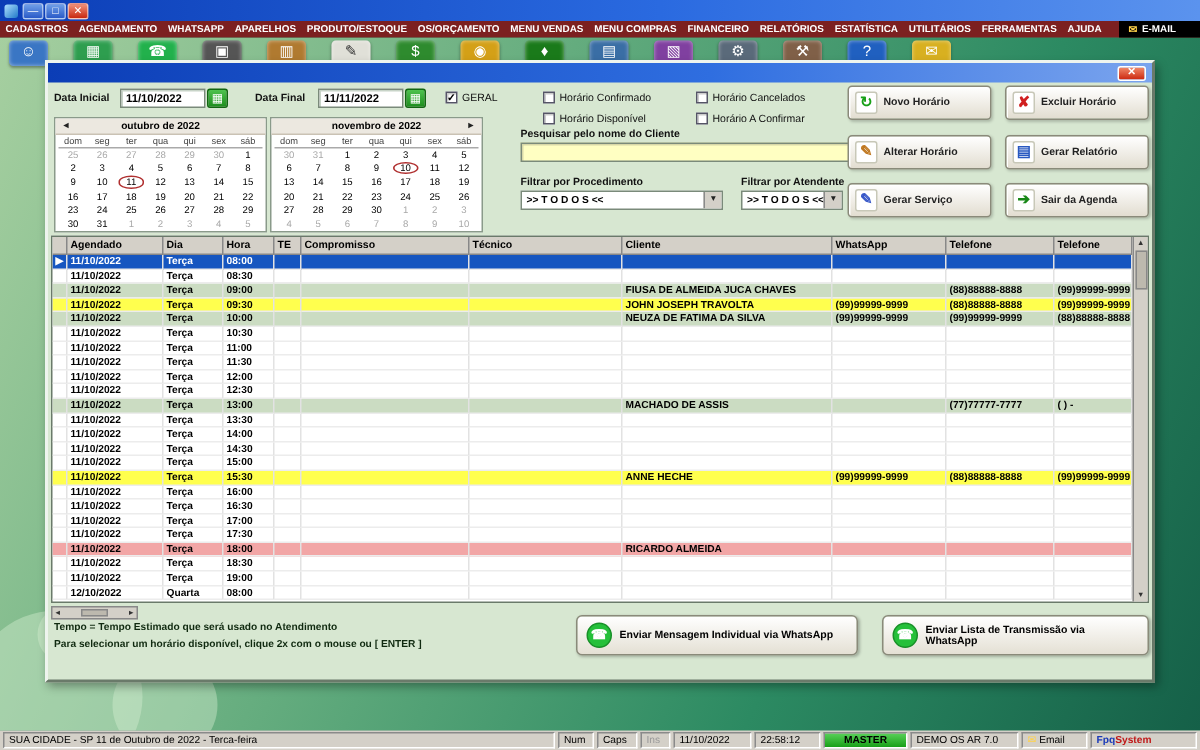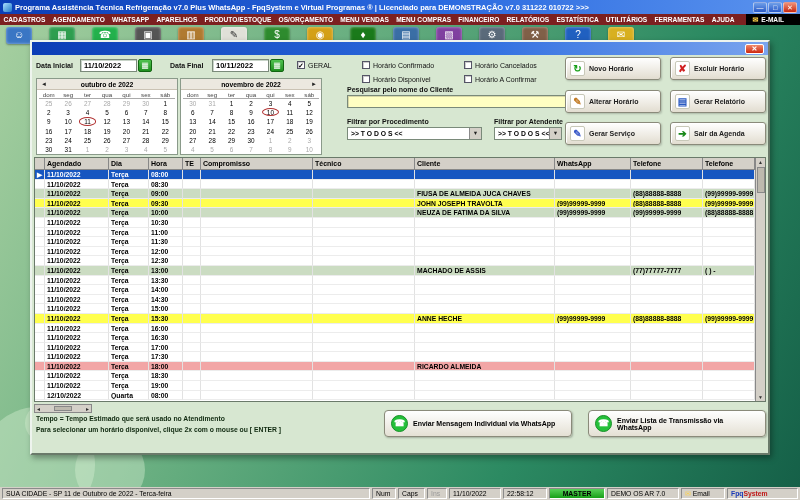--- a/index.html
+++ b/index.html
@@ -82,21 +82,20 @@
 .spanel{height:11px;border:1px solid;border-color:#8a8a8a #fff #fff #8a8a8a;line-height:9px;padding:0 3px;white-space:nowrap;overflow:hidden;flex:none}
 .spanel.dim{color:#999}
 .spanel.master{background:linear-gradient(#58d058,#18a018);font-weight:bold;text-align:center;min-width:56px}
 .brand-f{color:#1a3ab8;font-weight:bold}.brand-s{color:#c01818;font-weight:bold}
 </style>
 </head>
 <body>
 
 <div class="titlebar">
   <span class="appicon"></span>
-  <span class="ttext">Programa Assistência Técnica Refrigeração v7.0 Plus WhatsApp  -  FpqSystem e Virtual Programas ®  |  Licenciado para   DEMONSTRAÇÃO v7.0 311222 010722 &gt;&gt;&gt;</span>
   <span class="winbtns">
     <span class="wbtn">—</span>
     <span class="wbtn">□</span>
     <span class="wbtn close">✕</span>
   </span>
 </div>
 
 <div class="menubar">
   <span class="menuitems">
       <span class="mitem">CADASTROS</span>
@@ -146,21 +145,21 @@
     <div class="dtitle">
       <span class="dclose">✕</span>
     </div>
     <div class="dbody">
 
       <span class="lab" style="left:4px;top:7px">Data Inicial</span>
       <span class="datefield" style="left:48px;top:4px;width:57px">11/10/2022</span>
       <span class="calbtn" style="left:106px;top:4px">▦</span>
 
       <span class="lab" style="left:138px;top:7px">Data Final</span>
-      <span class="datefield" style="left:180px;top:4px;width:57px">10/11/2022</span>
+      <span class="datefield" style="left:180px;top:4px;width:57px">11/11/2022</span>
       <span class="calbtn" style="left:238px;top:4px">▦</span>
 
       <div>
           <label class="cb" style="left: 265px; top: 6px;">
             <span class="cbbox">✓</span>
             <span class="cblab">GERAL</span>
           </label>
           <label class="cb" style="left: 330px; top: 6px;">
             <span class="cbbox"></span>
             <span class="cblab">Horário Confirmado</span>

